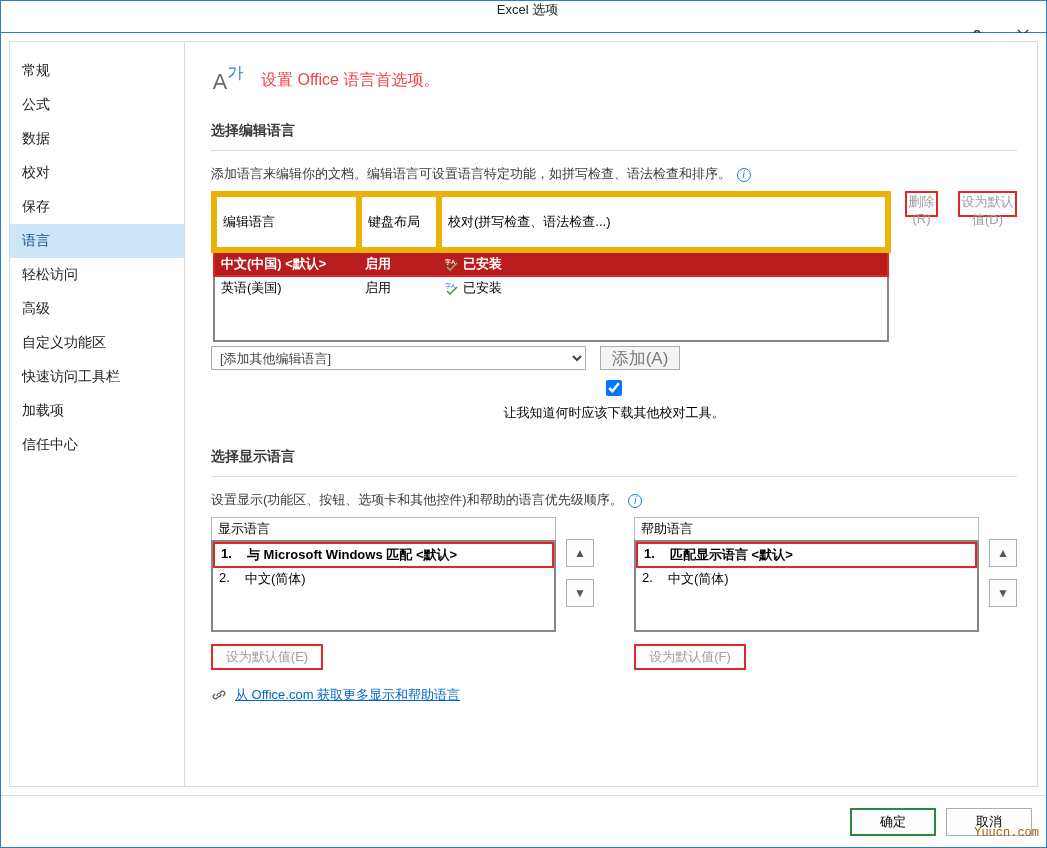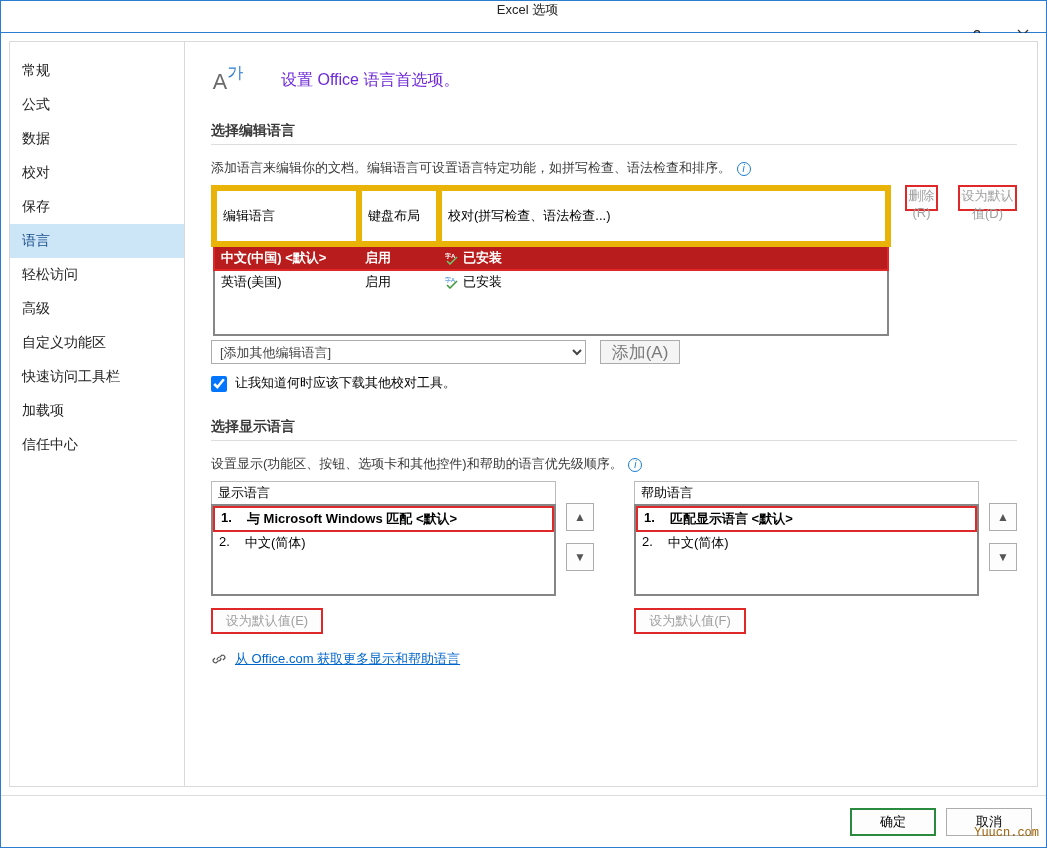--- a/index.html
+++ b/index.html
@@ -11,40 +11,40 @@
 .title-btn { width: 46px; height: 31px; display: flex; align-items: center; justify-content: center; font-size: 14px; color: #222; }
 .title-btn.help { font-size: 14px; }
 .title-btn.close svg { width: 12px; height: 12px; }
 .body { flex: 1; display: flex; background: #fff; }
 .sidebar { width: 176px; border-right: 1px solid #ddd; padding: 12px 0; background: #fff; margin: 8px 0 8px 8px; border: 1px solid #d9d9d9; border-right: 1px solid #d9d9d9; }
 .sidebar-item { padding: 8px 12px; font-size: 14px; color: #222; cursor: pointer; }
 .sidebar-item.active { background: #cde6f7; color: #1a4e8a; }
 .content { flex: 1; padding: 20px 20px 10px 26px; overflow: auto; position: relative; border: 1px solid #d9d9d9; border-left: none; margin: 8px 8px 8px 0; }
 .header-row { display: flex; align-items: center; gap: 14px; margin-bottom: 24px; }
 .lang-icon { width: 36px; height: 36px; }
-.header-text { font-size: 16px; color: #6d28d9; margin-left: 20px; }
-.section-title { font-size: 14px; color: #3a3a3a; font-weight: bold; margin-bottom: 14px; padding-bottom: 4px; border-bottom: 1px solid #ddd; }
+.header-text { font-size: 16px; color: #ef4444; }
+.section-title { font-size: 14px; color: #3a3a3a; font-weight: bold; margin-bottom: 14px; padding-bottom: 10px; border-bottom: 1px solid #ddd; }
 .section-desc { font-size: 13px; color: #3a3a3a; margin-bottom: 8px; }
 .info-icon { display: inline-block; width: 14px; height: 14px; border: 1px solid #1a7dd4; border-radius: 50%; color: #1a7dd4; font-size: 10px; text-align: center; line-height: 12px; vertical-align: middle; margin-left: 2px; font-style: italic; }
 .edit-lang-box { display: flex; gap: 14px; margin-bottom: 6px; }
 .lang-table-wrap { flex: 1; }
 .lang-table { width: 680px; border: 2px solid #868686; border-collapse: collapse; font-size: 13px; }
 .lang-table th { text-align: left; font-weight: normal; padding: 16px 6px; border: 6px solid #eab308; background: #fff; }
 .lang-table td { padding: 2px 6px; }
 .lang-table tr.sel { background: #b91c1c; color: #fff; font-weight: bold; }
 .lang-table tr.body-row td { border: none; }
 .lang-table .proof-cell { display: flex; align-items: center; gap: 4px; }
 .proof-icon { width: 14px; height: 14px; }
 .side-btns { width: 120px; display: flex; flex-direction: row; gap: 20px; }
 .side-btn { border: 1px solid #adadad; background: #fdfdfd; color: #a0a0a0; height: 26px; font-size: 13px; }
 .hl-red { border: 2px solid #e12828 !important; }
 .add-row { display: flex; align-items: center; gap: 14px; margin-top: 4px; }
 .add-select { width: 375px; height: 24px; border: 1px solid #acacac; font-size: 13px; padding-left: 4px; color: #444; background: #fff; }
 .add-btn { width: 80px; height: 24px; border: 1px solid #acacac; background: #f4f4f4; color: #7a7a7a; font-size: 17px; text-align: center; }
-.check-row { display: flex; align-items: flex-end; gap: 8px; margin-top: 10px; font-size: 13px; margin-bottom: 26px; }
+.check-row { display: flex; align-items: center; gap: 8px; margin-top: 10px; font-size: 13px; margin-bottom: 26px; flex-direction: column; }
 .check-row input { width: 16px; height: 16px; }
 .display-cols { display: flex; gap: 40px; }
 .display-col { flex: 1; display: flex; gap: 10px; }
 .list-col { flex: 1; }
 .list-header { font-size: 13px; padding: 2px 6px; border: 1px solid #bbb; border-bottom: none; }
 .list-box { border: 2px solid #868686; height: 92px; font-size: 13px; }
 .list-item { padding: 2px 6px; display: flex; }
 .list-item .num { width: 26px; }
 .list-item.sel { font-weight: bold; }
 .arrow-col { display: flex; flex-direction: column; gap: 12px; margin-top: 22px; }

